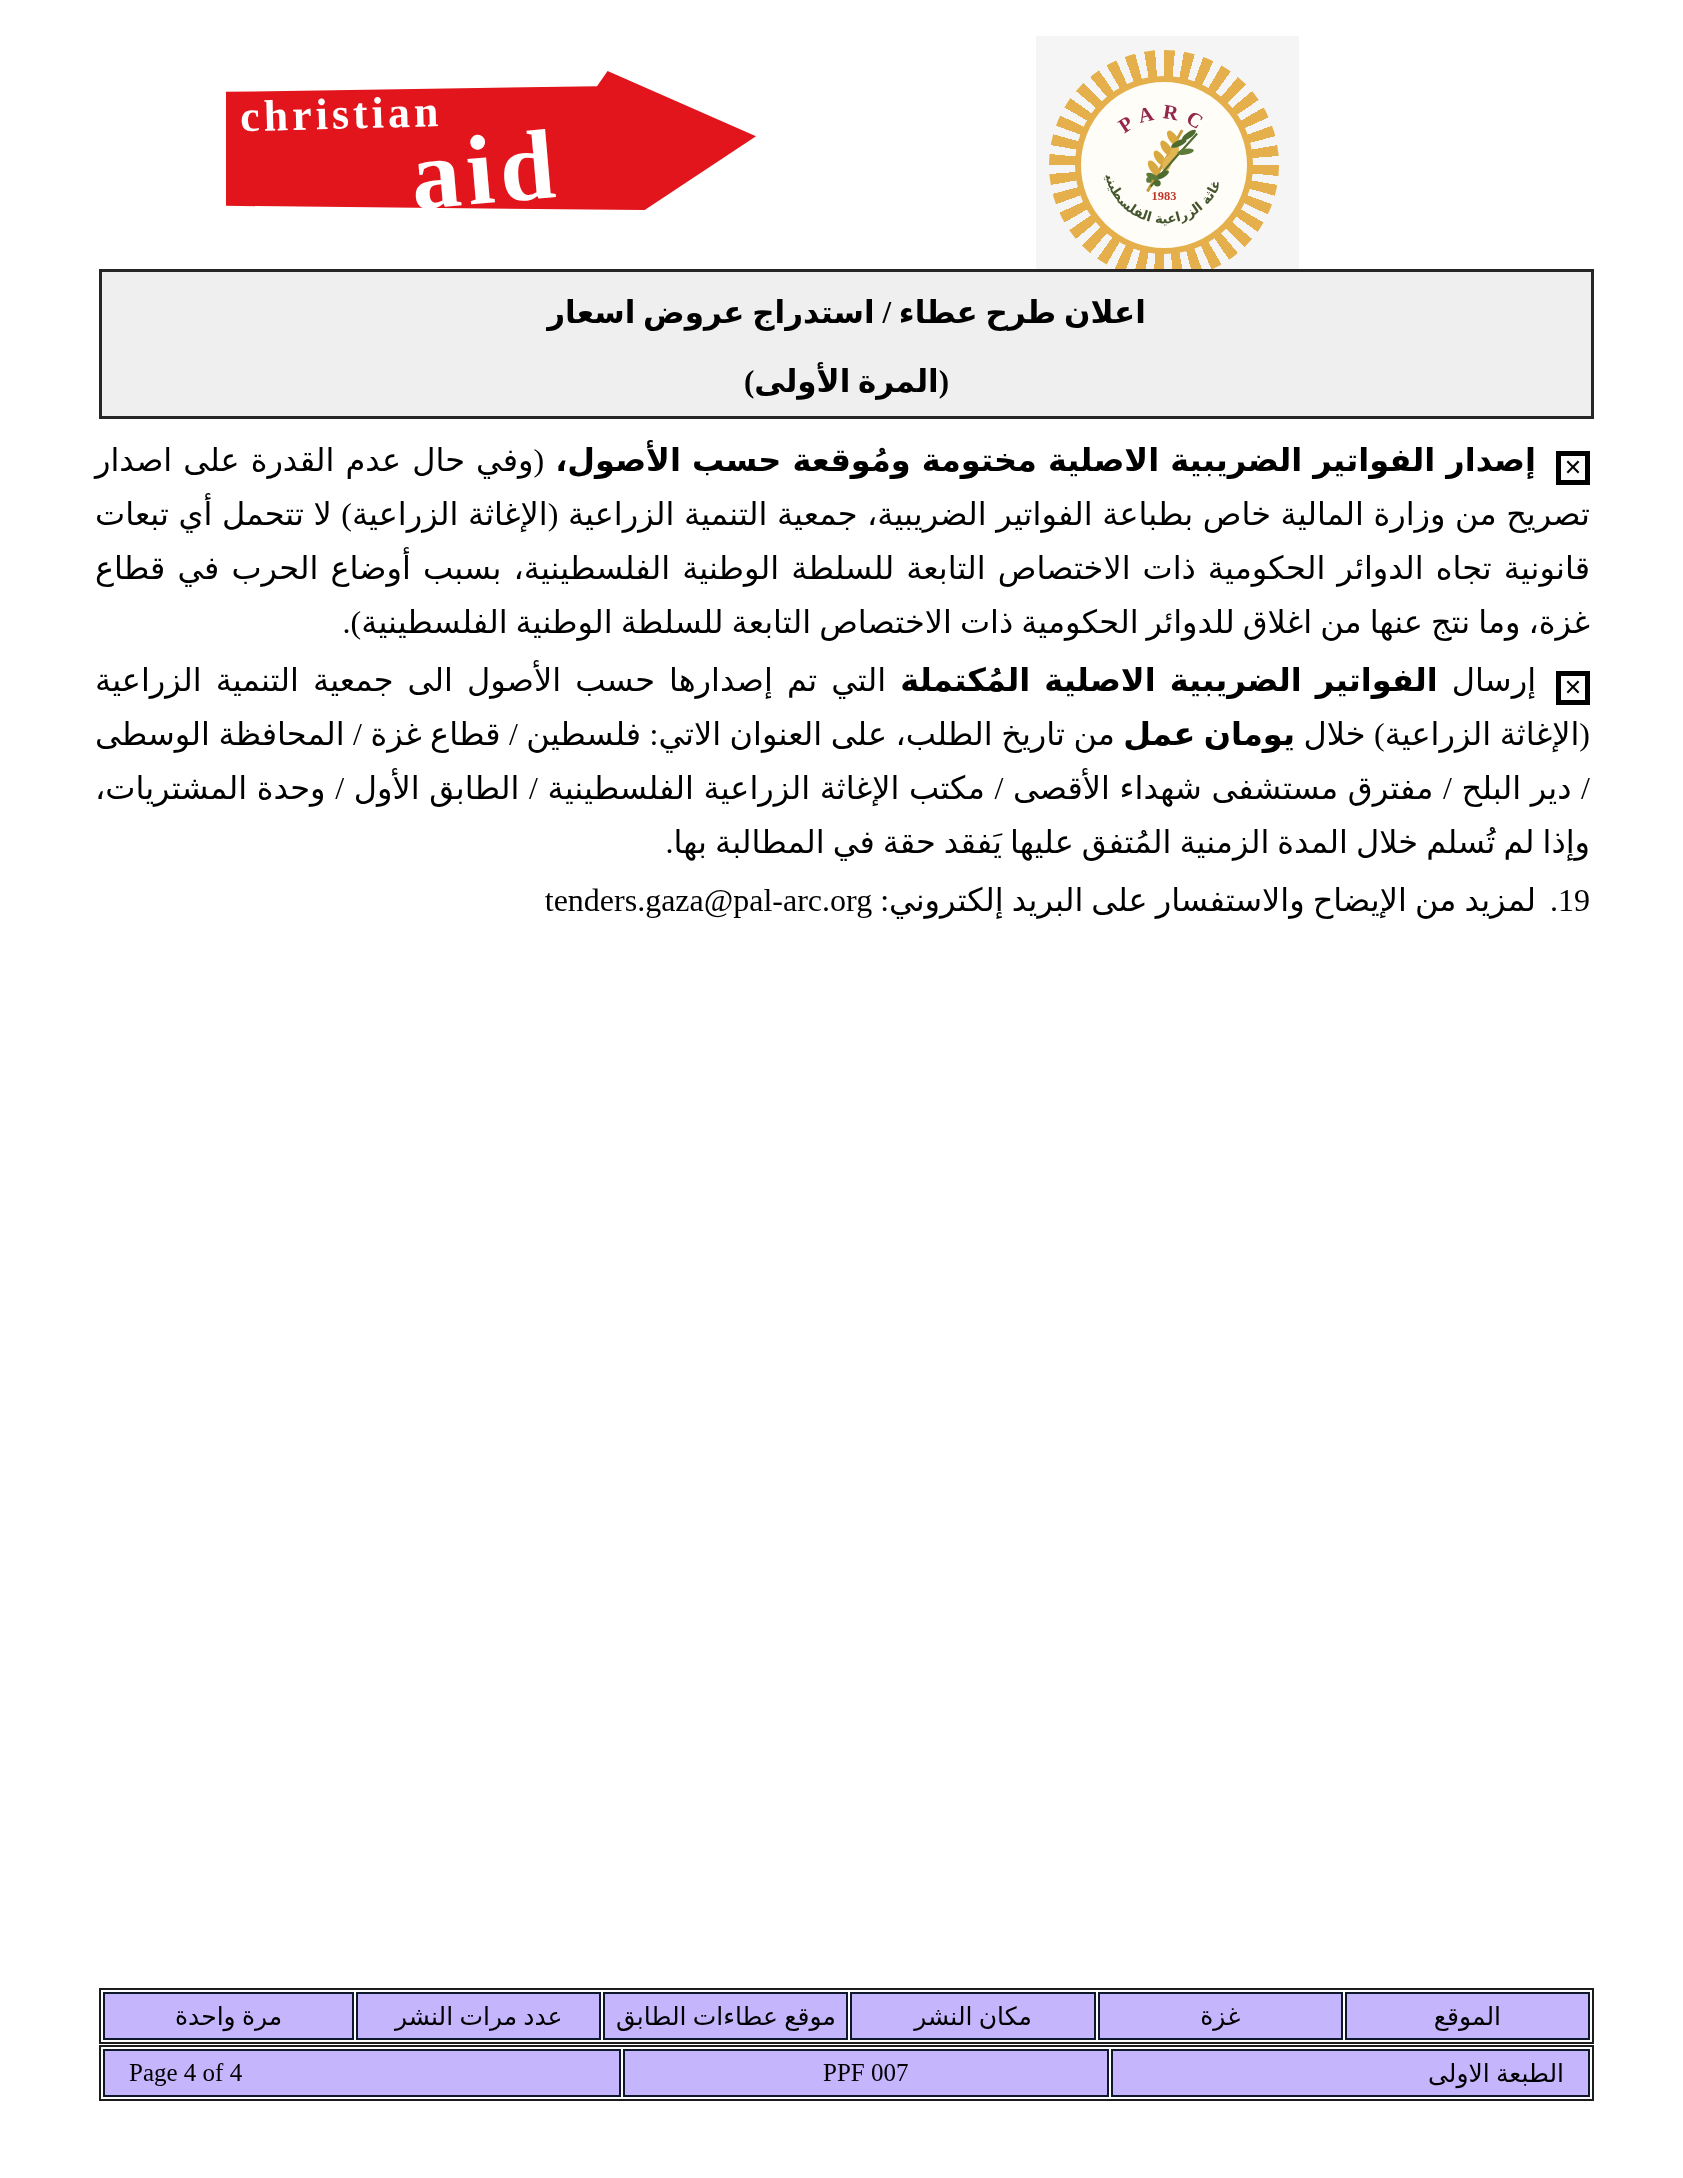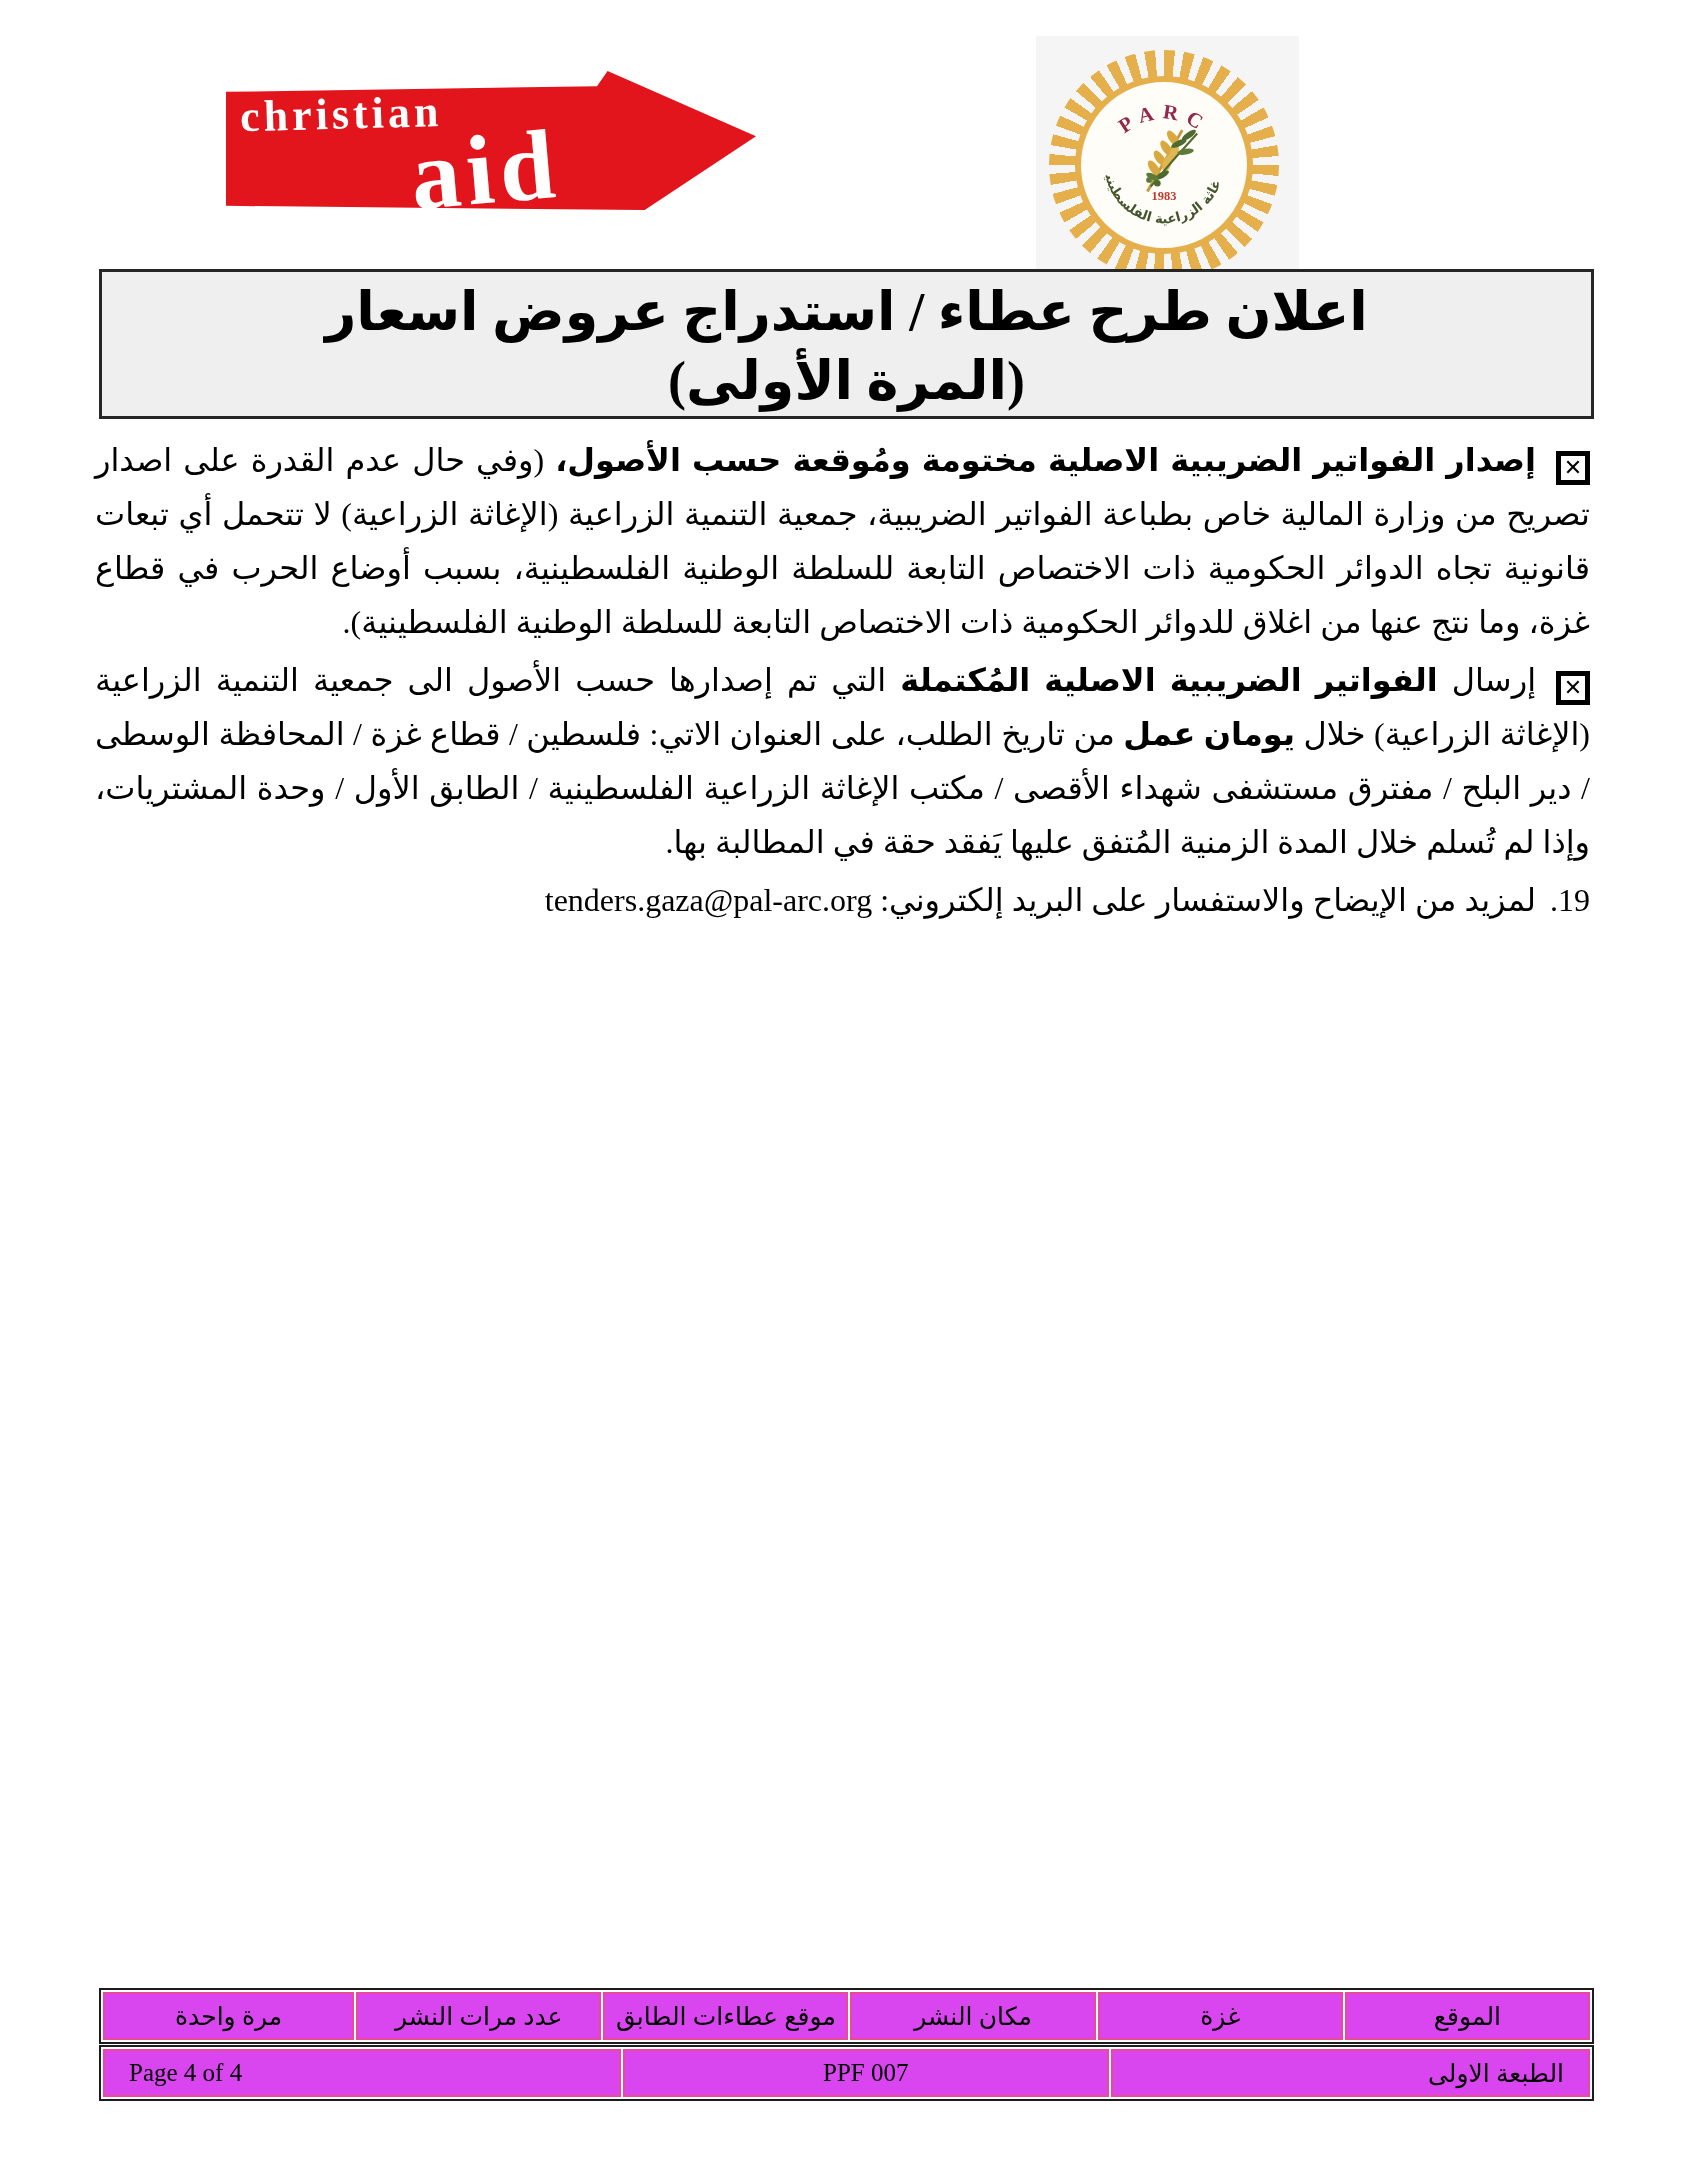--- a/index.html
+++ b/index.html
@@ -53,21 +53,21 @@
   }
   .parc-inner svg{width:100%;height:100%;display:block;}
 
   
   .title-box{
     position:absolute;left:99px;top:269px;width:1495px;height:150px;
     background:#efefef;border:3px solid #262626;box-sizing:border-box;
     text-align:center;direction:rtl;
   }
   .title-line{
-    font-weight:700;font-size:54px;line-height:69px;color:#000;
+    font-weight:700;font-size:31px;line-height:69px;color:#000;
   }
   .title-line.first{margin-top:6px;}
 
   
   .body-text{
     position:absolute;left:95px;top:433px;width:1495px;
     direction:rtl;text-align:justify;
     font-size:32px;line-height:54px;
   }
   .body-text p{margin:0 0 4px 0;}
@@ -85,21 +85,21 @@
   
   .ftable{
     position:absolute;left:99px;width:1495px;
     border-collapse:separate;border-spacing:2px;
     border:2px solid #1c1c1c;
     direction:rtl;
     font-size:25px;
     table-layout:fixed;
   }
   .ftable td{
-    border:2px solid #ec4899;background:#d946ef;
+    border:2px solid #0f172a;background:#c4b5fd;
     height:44px;text-align:center;vertical-align:middle;
     padding:0 10px;overflow:hidden;white-space:nowrap;
   }
   .ftable.row1{top:1988px;}
   .ftable.row2{top:2045px;}
   .ftable.row2 td.cell-edition{text-align:right;padding-right:24px;padding-left:46px;}
   .ftable.row2 td.cell-code{text-align:center;}
   .ftable.row2 td.cell-page{text-align:left;direction:ltr;padding-left:24px;}
 </style>
 </head>

